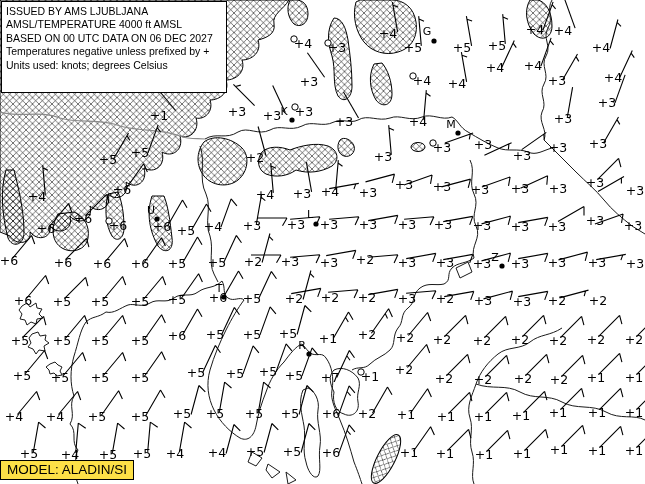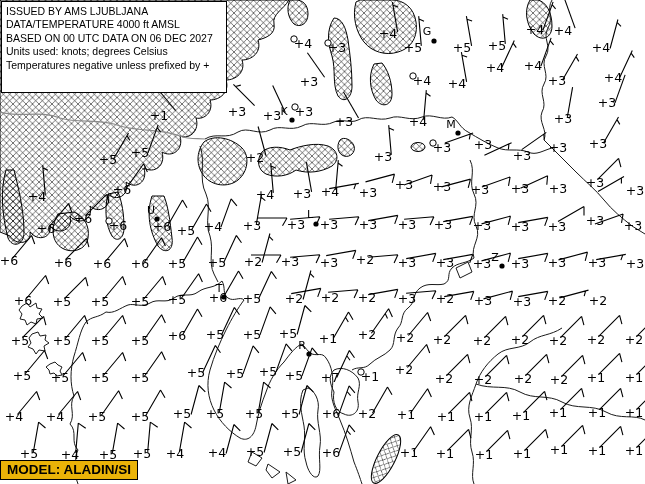--- a/index.html
+++ b/index.html
@@ -3,22 +3,22 @@
 <meta charset="utf-8">
 <style>
   html,body{margin:0;padding:0;background:#fff;}
   .stage{position:relative;width:645px;height:484px;background:#fff;overflow:hidden;
          font-family:"Liberation Sans",sans-serif;}
   .stage svg{position:absolute;left:0;top:0;}
   .info-box{position:absolute;left:1px;top:1px;width:216px;background:#fff;
             border:1px solid #000;padding:3px 4px 20px 4px;z-index:5;}
   .info-box .hline{font-size:10.5px;line-height:13.4px;color:#000;white-space:nowrap;}
   .info-box .hline b{font-weight:normal;}
-  .model-box{position:absolute;left:0;top:460px;background:#eab308;border:1px solid #000;
-             padding:1px 6px 2px 6px;font-size:13.5px;color:#000;z-index:5;font-weight:bold;}
+  .model-box{position:absolute;left:0;top:460px;background:#fde047;border:1px solid #000;
+             padding:1px 6px 2px 6px;font-size:13.5px;color:#000;z-index:5;}
 </style>
 </head>
 <body>
 
 <div class="stage">
 
   <svg width="645" height="484" viewBox="0 0 645 484">
     <defs>
       <pattern id="hatch" width="6.5" height="6.5" patternUnits="userSpaceOnUse">
         <path d="M0,0 L6.5,6.5 M6.5,0 L0,6.5" stroke="#000" stroke-width="0.55" fill="none"></path>
@@ -767,23 +767,23 @@
         <g>
           <circle cx="309" cy="354" r="2.6" fill="#000000"></circle>
           <text x="302" y="349" text-anchor="middle" font-family="&quot;DejaVu Sans&quot;,sans-serif" font-size="11" fill="#000000">R</text>
         </g>
       </g>
   </svg>
 
   <div class="info-box">
     <div id="hdr-lines">
         <div class="hline"><span>ISSUED BY AMS LJUBLJANA</span></div>
-        <div class="hline"><span>DATA/TEMPERATURE </span><b>4000 ft AMSL</b></div>
+        <div class="hline"><span>AMSL/TEMPERATURE </span><b>4000 ft AMSL</b></div>
         <div class="hline"><span>BASED ON 00 UTC DATA ON 06 DEC 2027</span></div>
+        <div class="hline"><span>Temperatures negative unless prefixed by +</span></div>
         <div class="hline"><span>Units used: knots; degrees Celsius</span></div>
-        <div class="hline"><span>Temperatures negative unless prefixed by +</span></div>
       </div>
   </div>
 
   <div class="model-box">
     <span>MODEL: ALADIN/SI</span>
   </div>
 </div>
 
 </body></html>

